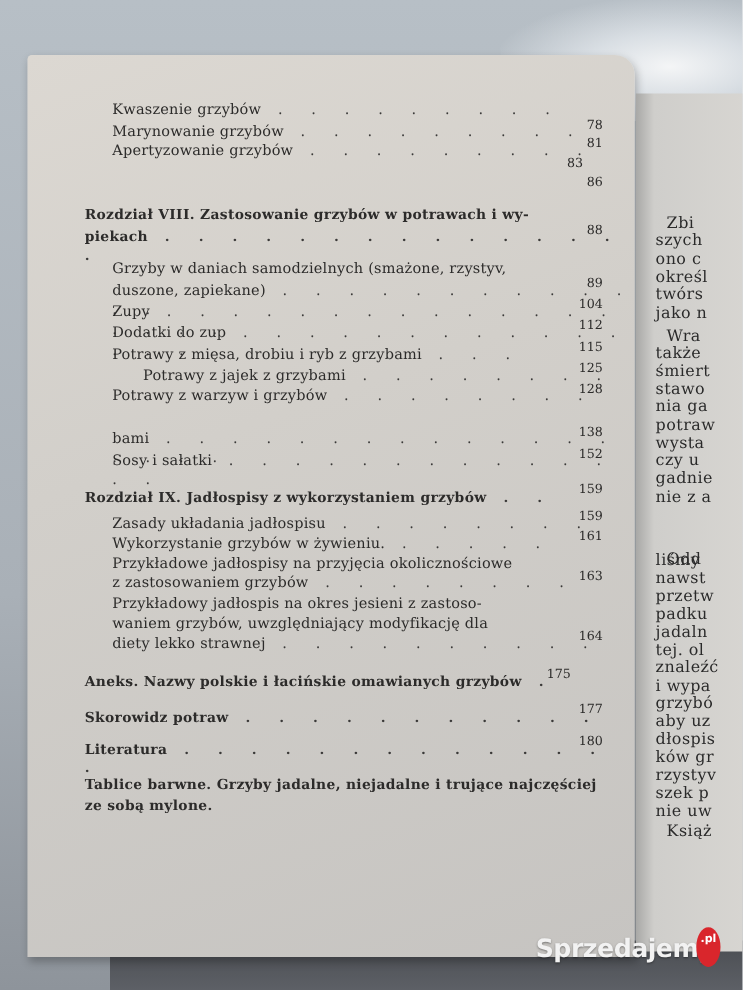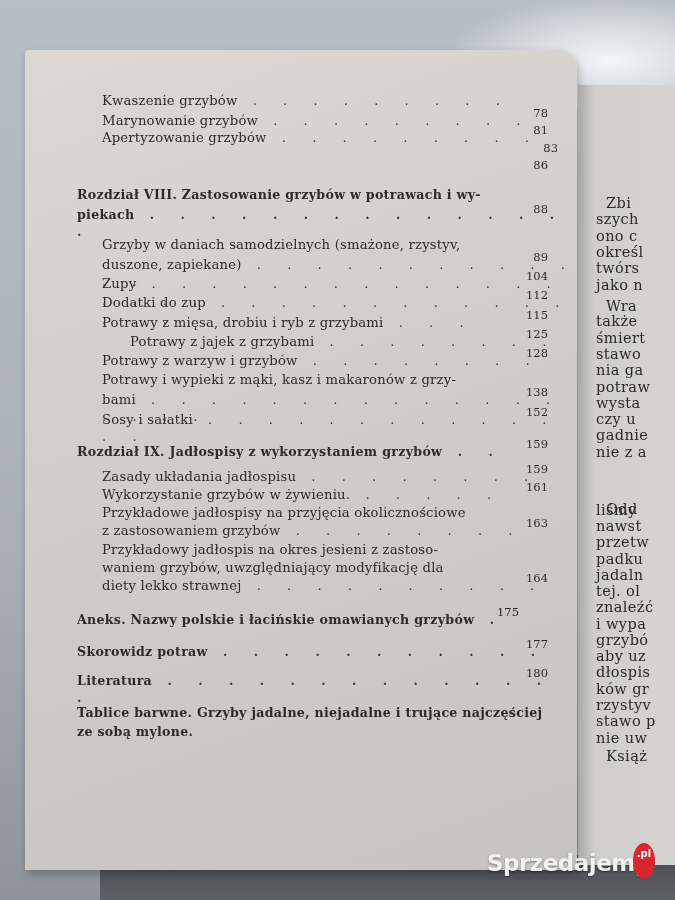--- a/index.html
+++ b/index.html
@@ -59,40 +59,39 @@
 <div class="glare"></div>
 <div class="floor"></div>
 
 <div class="page-left">
   <div class="toc" id="toc">
       <div class="entry" style="top: 42px; left: 77px;"><span>Kwaszenie grzybów</span><span class="dots"> . . . . .        . . . .</span></div>
       <div class="entry" style="top: 62px; left: 77px;"><span>Marynowanie grzybów</span><span class="dots"> . . . . . . . . .</span></div>
       <div class="pg" style="left: 483px; top: 56px;">78</div>
       <div class="entry" style="top: 79px; left: 77px;"><span>Apertyzowanie grzybów</span><span class="dots"> . . . . . . . . .</span></div>
       <div class="pg" style="left: 483px; top: 73px;">81</div>
-      <div class="pg" style="left: 493px; top: 91px;">83</div>
+      <div class="pg" style="left: 465px; top: 91px;">83</div>
       <div class="entry" style="top: 114px; left: 77px;"><span></span></div>
       <div class="pg" style="left: 483px; top: 108px;">86</div>
       <div class="entry bold" style="top: 136px; left: 52px;"><span>Rozdział VIII. Zastosowanie grzybów w potrawach i wy-</span></div>
       <div class="entry bold" style="top: 156px; left: 52px;"><span>piekach</span><span class="dots"> . . . . . . . . . . . . . . .</span></div>
       <div class="pg" style="left: 483px; top: 152px;">88</div>
       <div class="entry" style="top: 186px; left: 77px;"><span>Grzyby w daniach samodzielnych (smażone, rzystyv,</span></div>
       <div class="entry" style="top: 206px; left: 77px;"><span>duszone, zapiekane)</span><span class="dots"> . . . . . . . . . . . . .</span></div>
       <div class="pg" style="left: 483px; top: 200px;">89</div>
       <div class="entry" style="top: 225px; left: 77px;"><span>Zupy</span><span class="dots"> . . . . . . . . . . . . . . . . . .</span></div>
       <div class="pg" style="left: 483px; top: 219px;">104</div>
       <div class="entry" style="top: 244px; left: 77px;"><span>Dodatki do zup</span><span class="dots"> . . . . . . . . . . . . . . .</span></div>
       <div class="pg" style="left: 483px; top: 238px;">112</div>
       <div class="entry" style="top: 264px; left: 77px;"><span>Potrawy z mięsa, drobiu i ryb z grzybami</span><span class="dots"> . . .</span></div>
       <div class="pg" style="left: 483px; top: 258px;">115</div>
       <div class="entry" style="top: 283px; left: 77px; margin-left: 28px;"><span>Potrawy z jajek z grzybami</span><span class="dots"> . . . . . . . . .</span></div>
       <div class="pg" style="left: 483px; top: 277px;">125</div>
       <div class="entry" style="top: 302px; left: 77px;"><span>Potrawy z warzyw i grzybów</span><span class="dots"> . . . . . . . .</span></div>
       <div class="pg" style="left: 483px; top: 296px;">128</div>
-      <div class="entry" style="top: 321px; left: 77px;"><span>Potrawy i wypieki z mąki, kasz i makaronów z grzy-</span></div>
       <div class="entry" style="top: 341px; left: 77px;"><span>bami</span><span class="dots"> . . . . . . . . . . . . . . . . . .</span></div>
       <div class="pg" style="left: 483px; top: 335px;">138</div>
       <div class="entry" style="top: 361px; left: 77px;"><span>Sosy i sałatki</span><span class="dots"> . . . . . . . . . . . . . .</span></div>
       <div class="pg" style="left: 483px; top: 355px;">152</div>
       <div class="entry bold" style="top: 393px; left: 52px;"><span>Rozdział IX. Jadłospisy z wykorzystaniem grzybów</span><span class="dots"> . .</span></div>
       <div class="pg" style="left: 483px; top: 387px;">159</div>
       <div class="entry" style="top: 418px; left: 77px;"><span>Zasady układania jadłospisu</span><span class="dots"> . . . . . . . .</span></div>
       <div class="pg" style="left: 483px; top: 412px;">159</div>
       <div class="entry" style="top: 436px; left: 77px;"><span>Wykorzystanie grzybów w żywieniu.</span><span class="dots"> . . . . .</span></div>
       <div class="pg" style="left: 483px; top: 430px;">161</div>
@@ -139,20 +138,20 @@
       <div class="rtext" style="top: 466px;">padku</div>
       <div class="rtext" style="top: 482px;">jadaln</div>
       <div class="rtext" style="top: 498px;">tej. ol</div>
       <div class="rtext" style="top: 514px;">znaleźć</div>
       <div class="rtext" style="top: 531px;">i wypa</div>
       <div class="rtext" style="top: 547px;">grzybó</div>
       <div class="rtext" style="top: 563px;">aby uz</div>
       <div class="rtext" style="top: 579px;">dłospis</div>
       <div class="rtext" style="top: 596px;">ków gr</div>
       <div class="rtext" style="top: 612px;">rzystyv</div>
-      <div class="rtext" style="top: 628px;">stawo p</div>
+      <div class="rtext" style="top: 628px;">szek p</div>
       <div class="rtext" style="top: 645px;">nie uw</div>
       <div class="rtext" style="top: 663px;">  Książ</div>
     </div>
 </div>
 
 <div class="watermark">Sprzedajemy</div>
 <div class="watermark-dot">.pl</div>
 
 </body></html>

